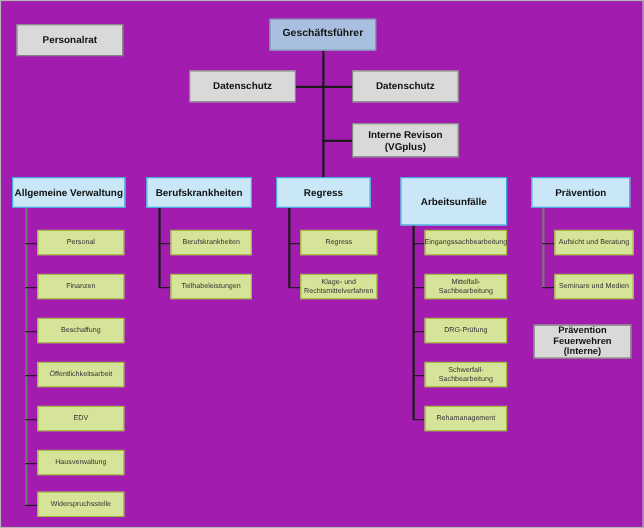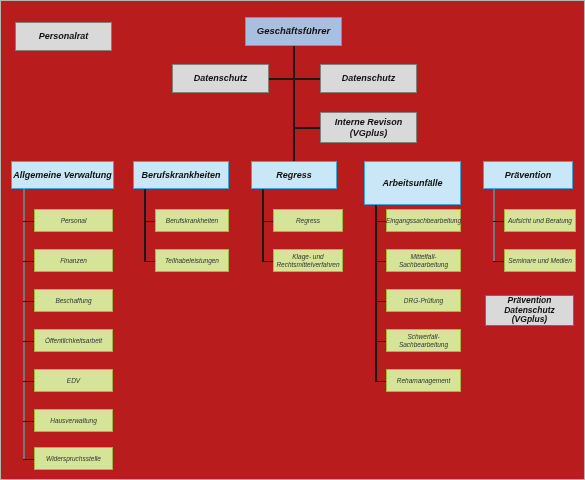--- a/index.html
+++ b/index.html
@@ -7,22 +7,21 @@
     width:585px;height:480px;
     background:#f4f4f4;
     font-family:"Liberation Sans", sans-serif;
     overflow:hidden;
   }
   #canvas{
     position:relative;
     width:585px;height:480px;
     box-sizing:border-box;
     border:1px solid #b5b5b5;
-    background:#b91c1c;
-    font-style:italic;
+    background:#a21caf;
   }
 
   .box{
     position:absolute;
     box-sizing:border-box;
     display:flex;
     align-items:center;
     justify-content:center;
     text-align:center;
     line-height:1.12;
@@ -218,16 +217,16 @@
     <span>Aufsicht und Beratung</span>
   </div>
 
   <div class="ln" style="left:492px;top:259.5px;width:11px;height:1.5px;"></div>
   <div class="box b-sub" style="left:503px;top:248px;width:72px;height:23px;">
     <span>Seminare und Medien</span>
   </div>
 
   <div class="box b-gray-strong" style="left:484px;top:294px;width:89px;height:31px;flex-direction:column;">
     <span>Prävention</span>
-    <span>Datenschutz (VGplus)</span>
+    <span>Feuerwehren (Interne)</span>
   </div>
 
 </div>
 
 </body></html>

